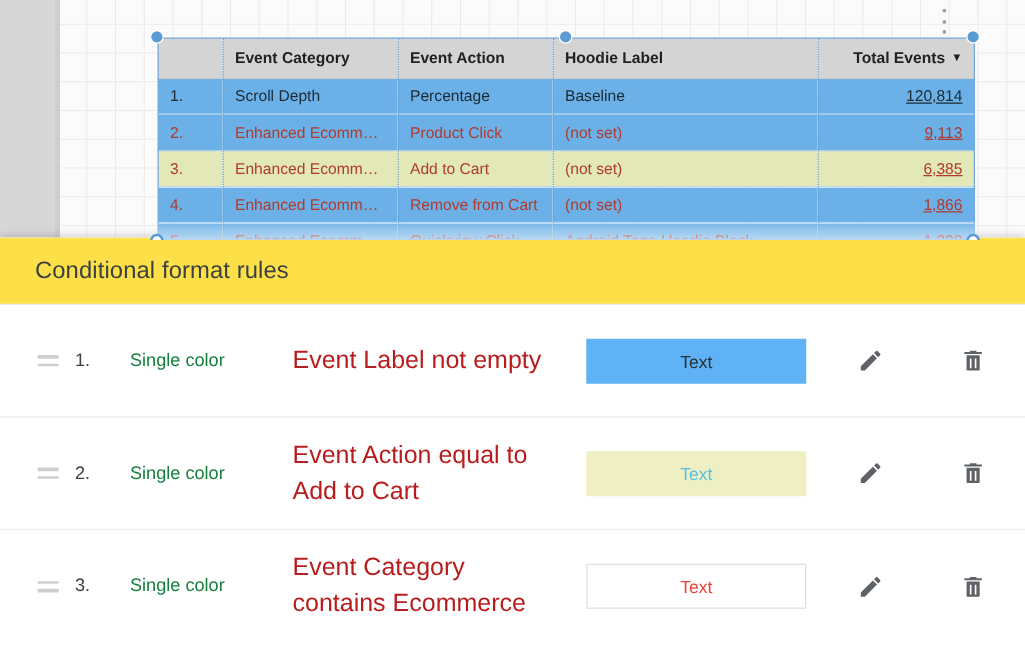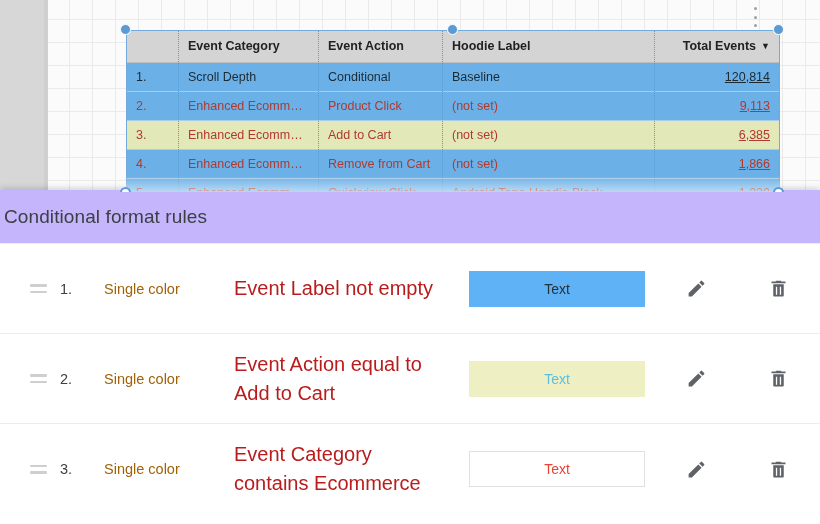--- a/index.html
+++ b/index.html
@@ -102,41 +102,41 @@
 
   
   .dialog {
     position: absolute; left: 0; top: 190px; width: 820px; height: 334px;
     background: #ffffff;
     box-shadow: 0 -2px 6px rgba(0,0,0,0.16);
     overflow: hidden;
   }
   .dialog-header {
     height: 54px; display: flex; align-items: center;
-    padding: 0 4px; background: #c4b5fd;
+    padding: 0 28px; background: #fde047;
     border-bottom: 1px solid #ececec;
   }
   .dialog-title { font-size: 19px; color: #3c4043; font-weight: normal; letter-spacing: .1px; }
 
   .rules-list { padding: 0; }
   .rule-row {
     display: flex; align-items: center;
     height: 90px; padding: 0 16px;
     border-bottom: 1px solid #ededed;
   }
   .rule-row:last-child { border-bottom: none; }
 
   .drag-handle {
     width: 30px; flex: 0 0 30px; display: flex; flex-direction: column;
     gap: 4px; align-items: flex-start; cursor: grab; padding-left: 14px;
   }
   .drag-handle i { display: block; width: 17px; height: 2.5px; background: #cfcfcf; border-radius: 1px; }
 
   .rule-num { flex: 0 0 58px; font-size: 14.5px; color: #3c4043; padding-left: 14px; }
-  .rule-type { flex: 0 0 130px; font-size: 14.5px; color: #a16207; }
+  .rule-type { flex: 0 0 130px; font-size: 14.5px; color: #15803d; }
   .rule-cond { flex: 0 0 225px; font-size: 20px; color: #b91c1c; line-height: 1.45; padding-right: 14px; }
 
   .swatch-cell { flex: 0 0 196px; display: flex; justify-content: center; }
   .swatch {
     width: 176px; height: 36px; display: flex; align-items: center; justify-content: center;
     font-size: 14px;
   }
   .sw-blue   { background: #5fb2f5; color: #263238; }
   .sw-yellow { background: #eef0c4; color: #5bc0de; }
   .sw-white  { background: #ffffff; color: #ea4335; border: 1px solid #e0e0e0; }
@@ -176,21 +176,21 @@
             <th>Event Category</th>
             <th>Event Action</th>
             <th>Hoodie Label</th>
             <th class="num"><span>Total Events</span><span class="sortarrow">▼</span></th>
           </tr>
         </thead>
         <tbody>
           <tr>
             <td class="idx">1.</td>
             <td>Scroll Depth</td>
-            <td>Conditional</td>
+            <td>Percentage</td>
             <td>Baseline</td>
             <td class="num">120,814</td>
           </tr>
           <tr>
             <td class="idx red">2.</td>
             <td class="red">Enhanced Ecommerce</td>
             <td class="red">Product Click</td>
             <td class="red">(not set)</td>
             <td class="num red">9,113</td>
           </tr>

